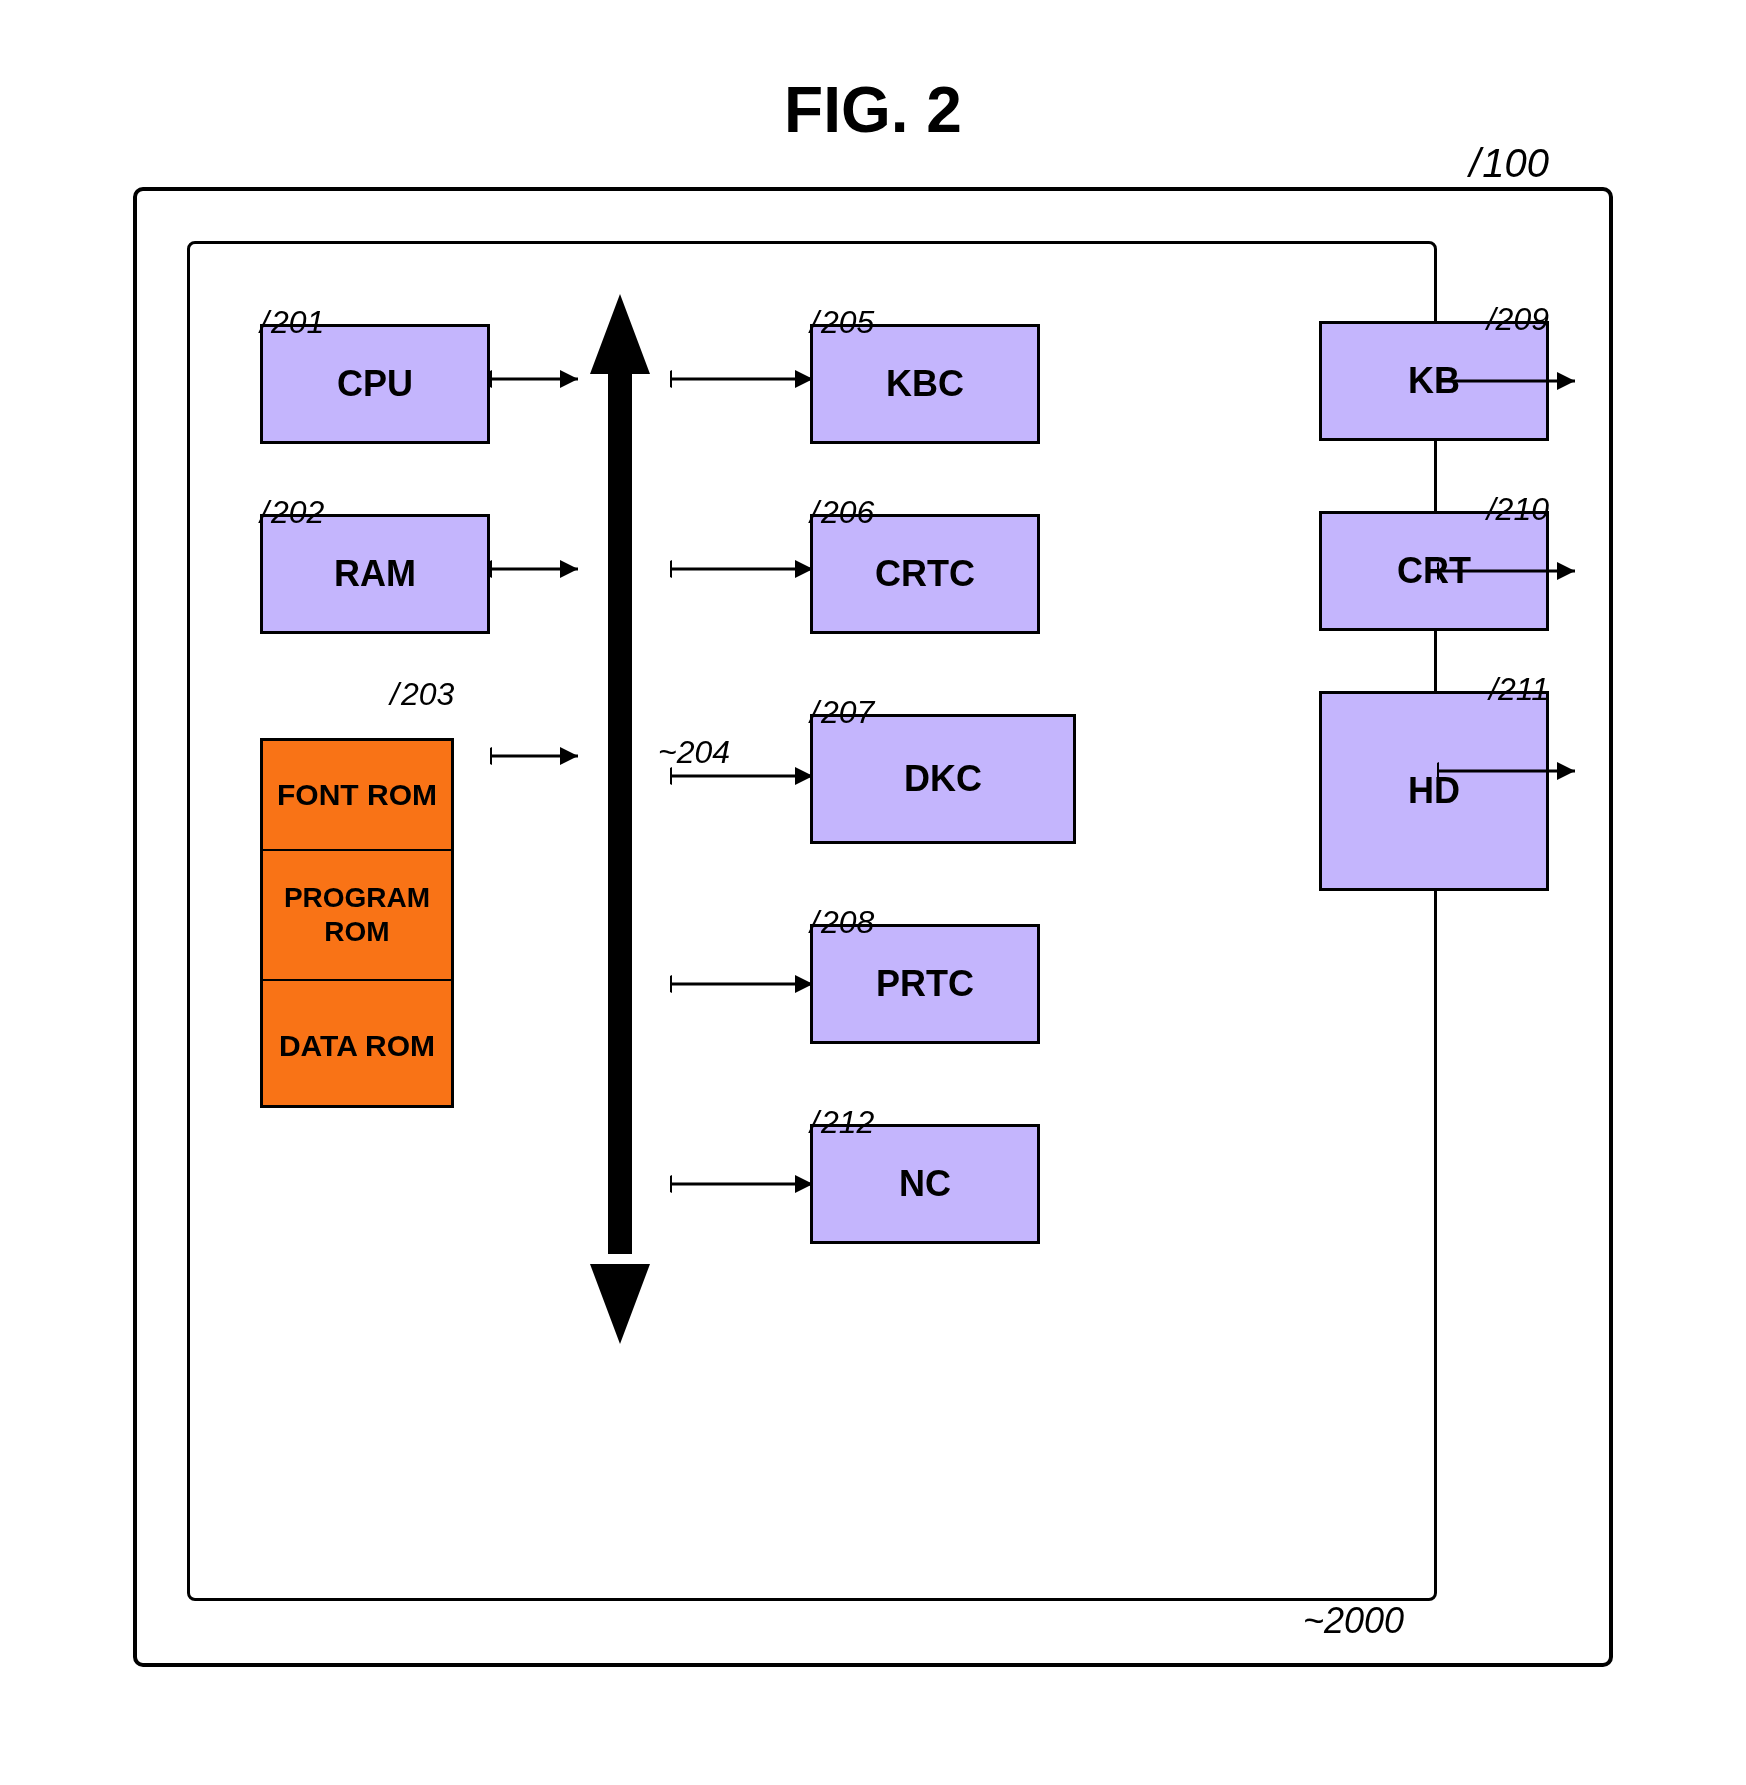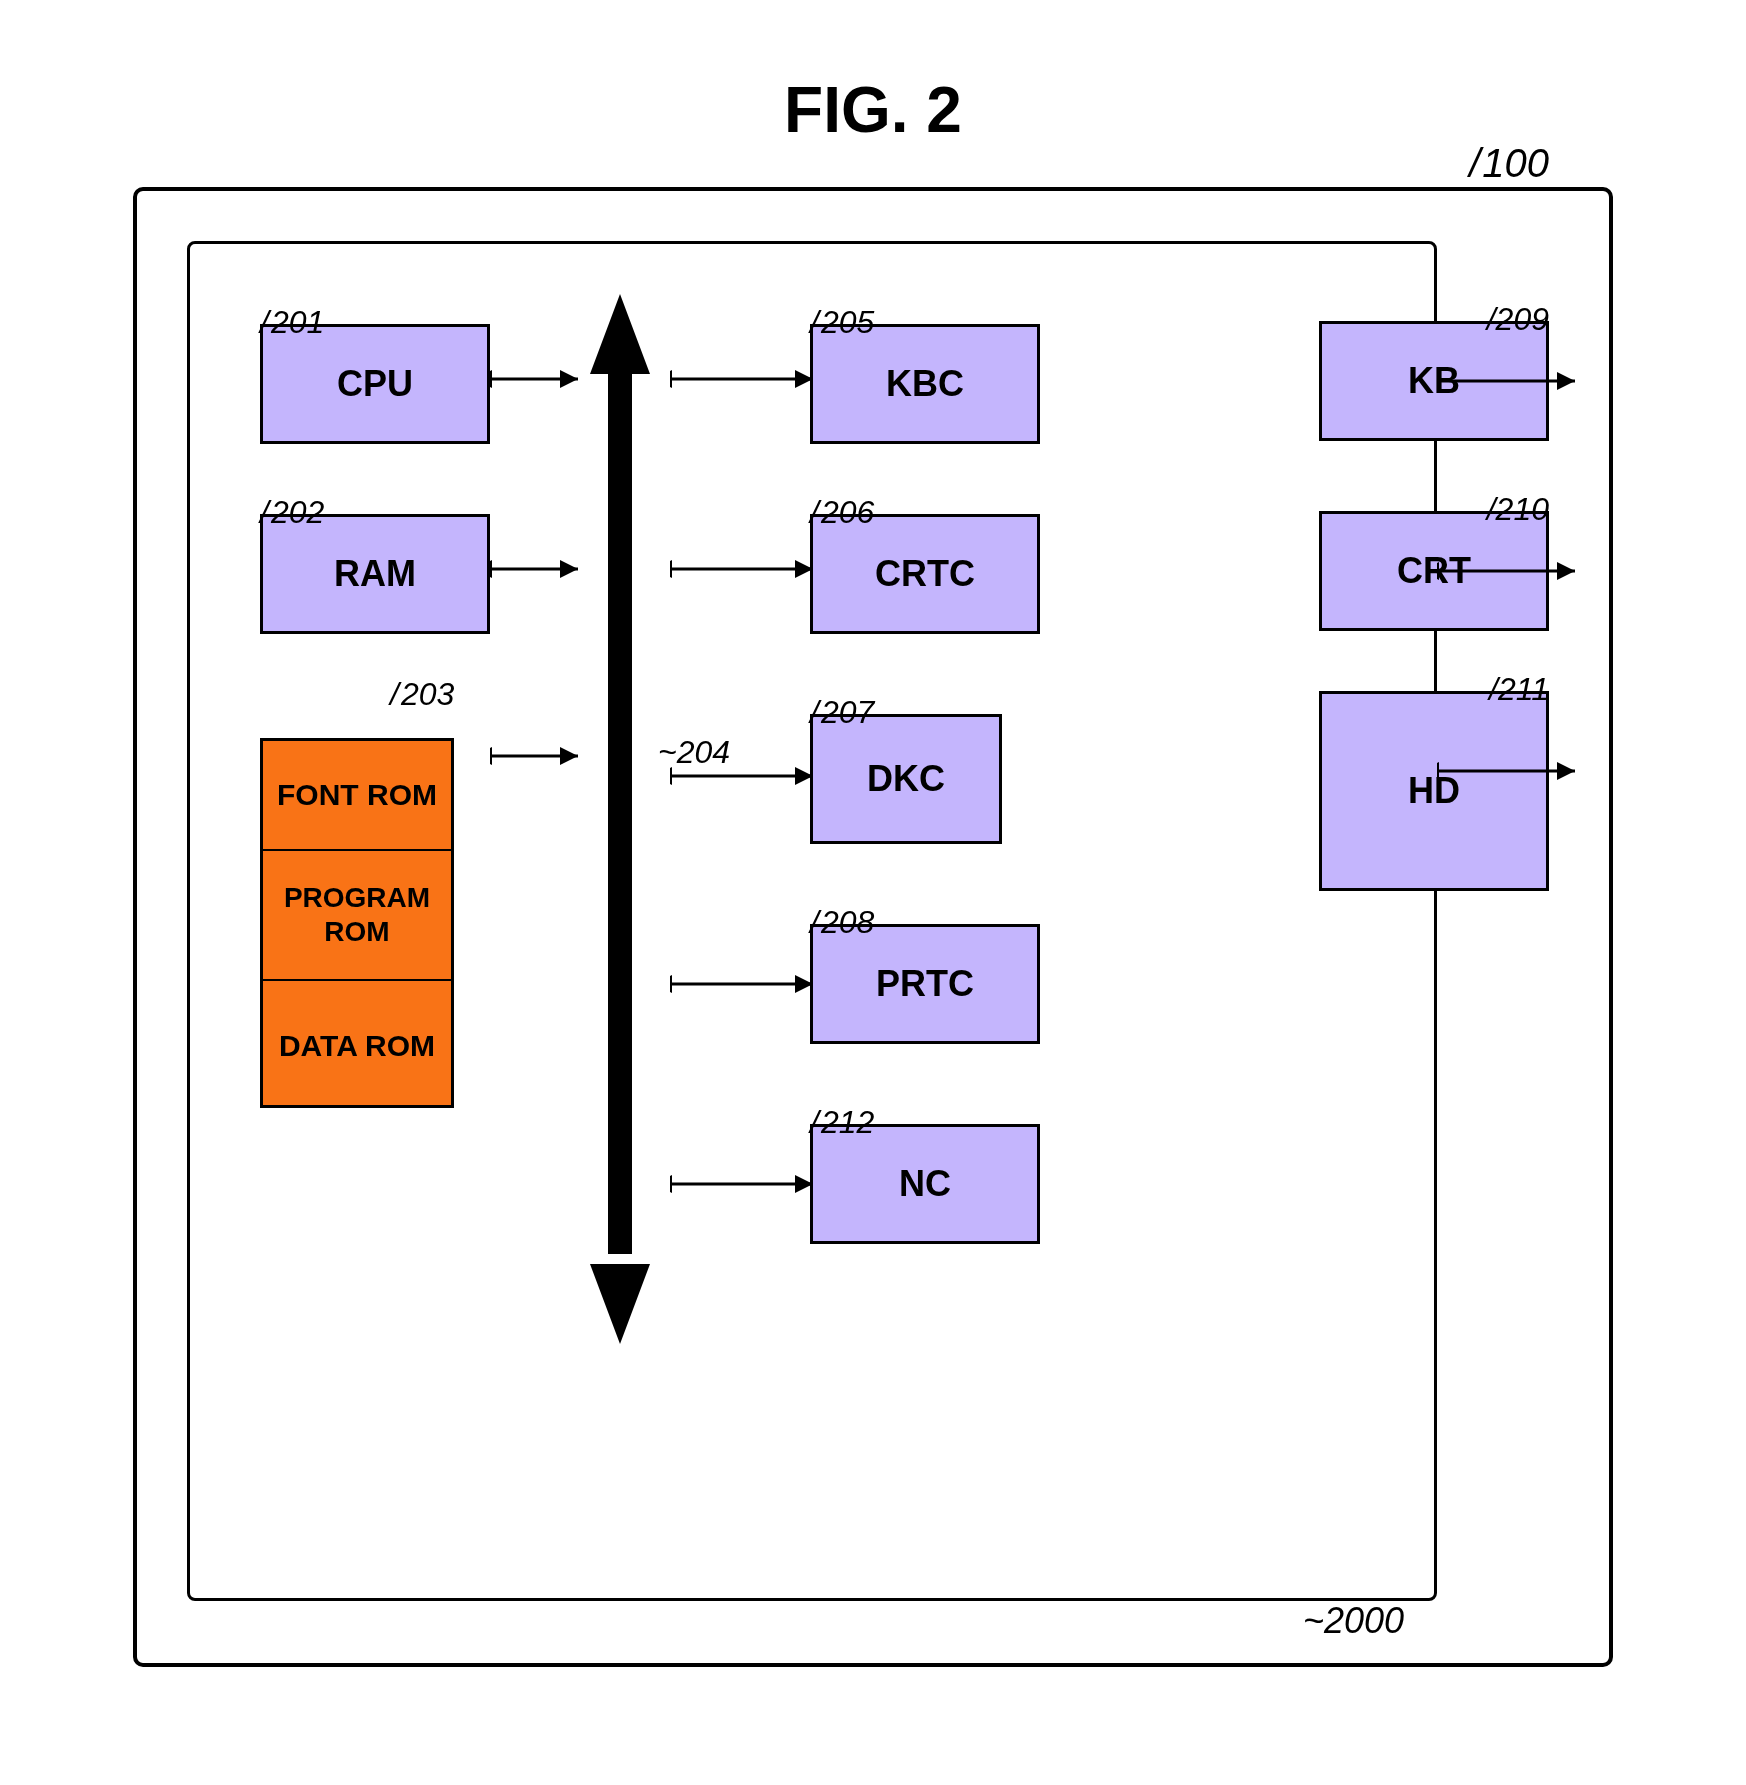--- a/index.html
+++ b/index.html
@@ -128,21 +128,21 @@
       top: 270px;
       width: 230px;
       height: 120px;
     }
     .lbl-206 { top: 250px; left: 620px; }
 
     
     .box-dkc {
       left: 620px;
       top: 470px;
-      width: 192px;
+      width: 266px;
       height: 130px;
     }
     .lbl-207 { top: 450px; left: 620px; }
 
     
     .box-prtc {
       left: 620px;
       top: 680px;
       width: 230px;
       height: 120px;

